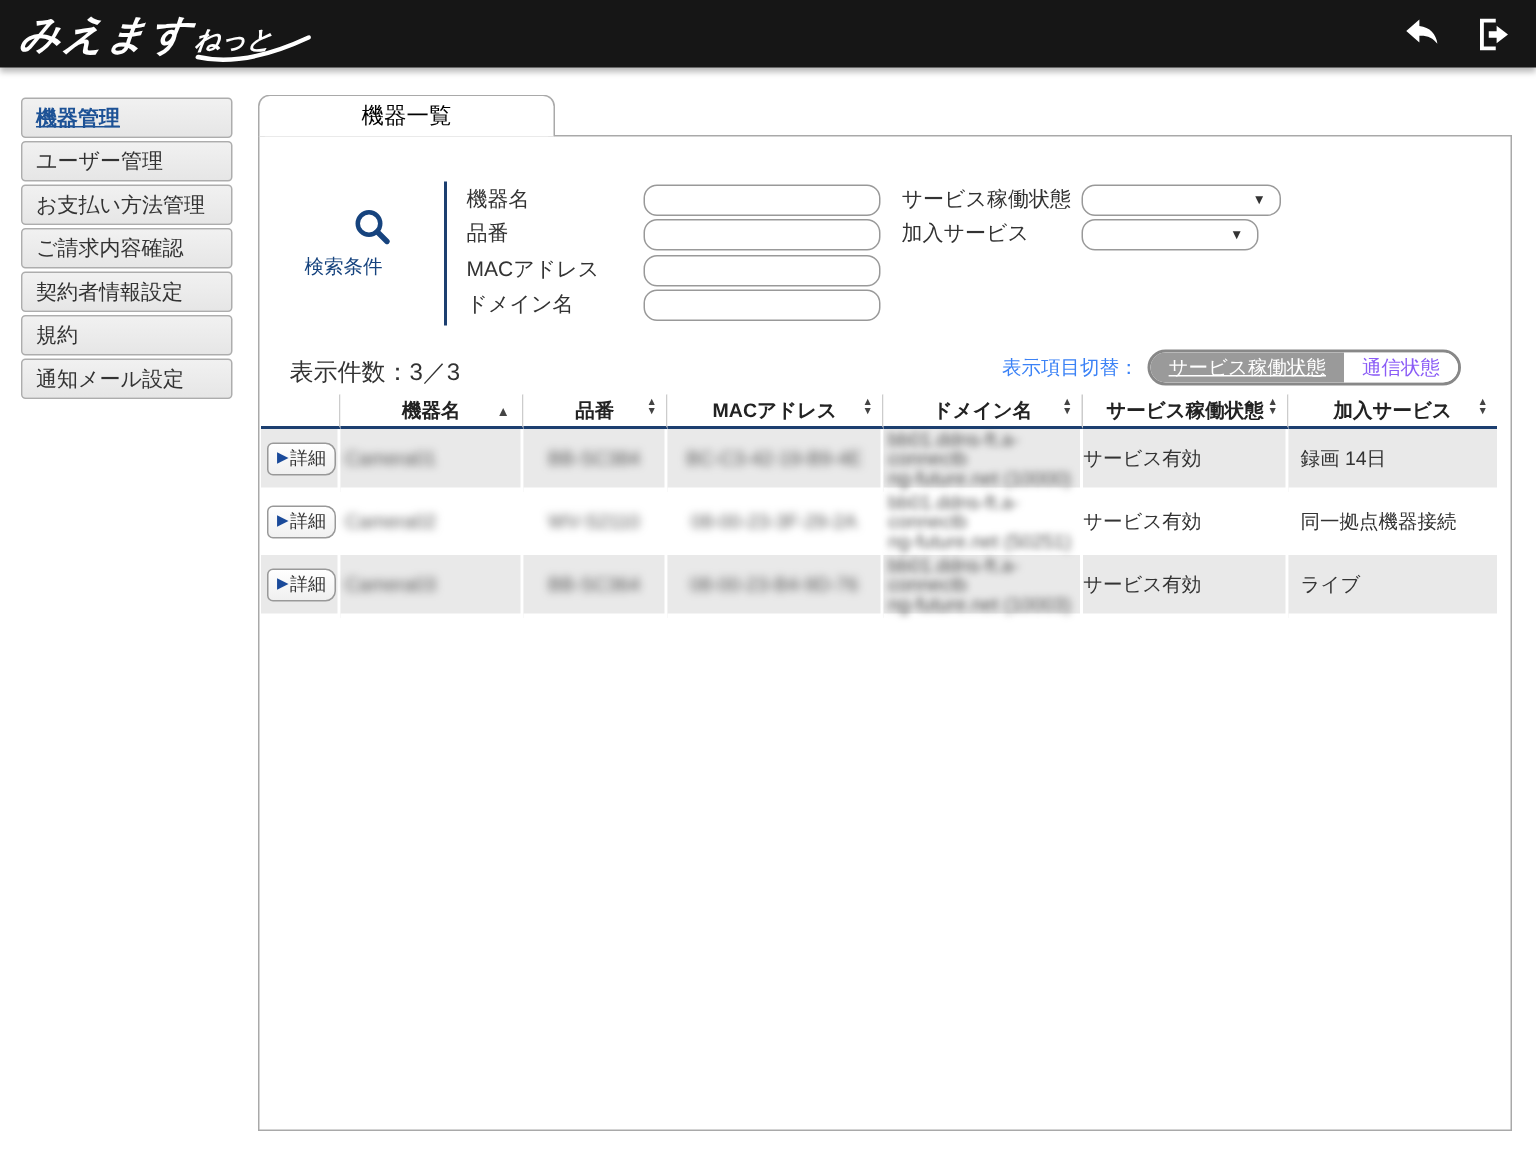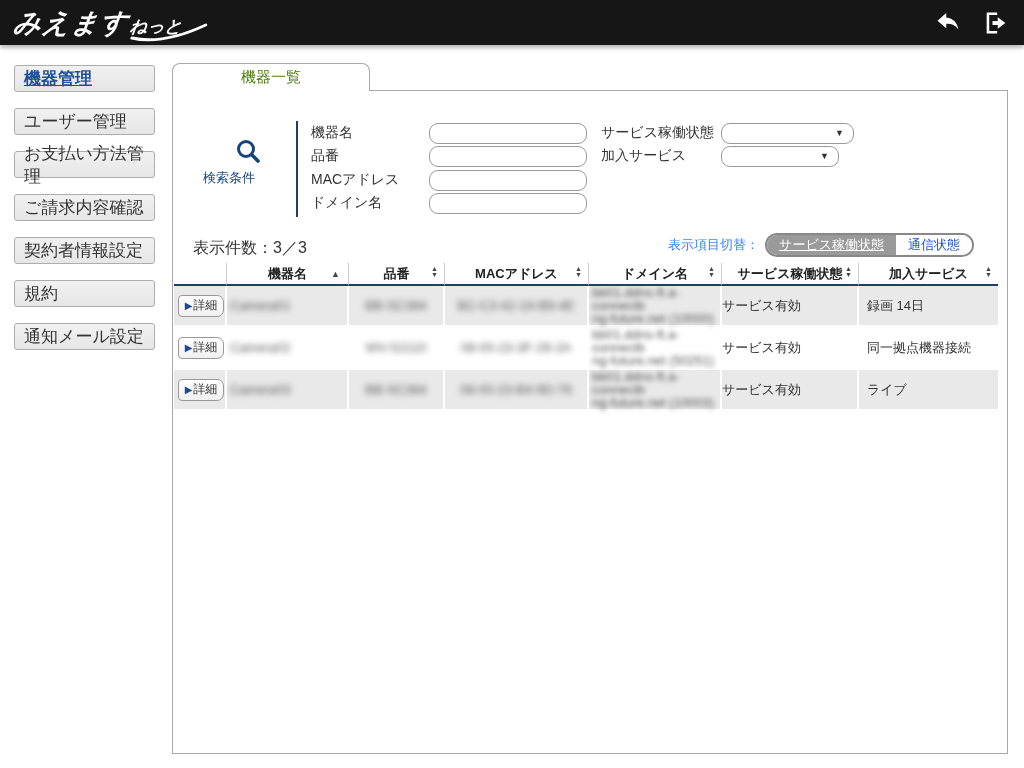--- a/index.html
+++ b/index.html
@@ -9,25 +9,25 @@
   .topbar { position:absolute; left:0; top:0; width:1024px; height:45px; background:#161616; box-shadow:0 3px 4px rgba(0,0,0,.28); z-index:10; }
   .logo { position:absolute; left:14px; top:5px; color:#fff; font-style:italic; font-weight:bold; transform:skewX(-8deg); white-space:nowrap; }
   .logo-main { font-size:27px; letter-spacing:1px; }
   .logo-sub { font-size:17px; margin-left:2px; }
   .logo-swoosh { position:absolute; left:118px; top:18px; }
   .topbar-icons { position:absolute; right:14px; top:9px; display:flex; gap:20px; }
   .topbar-icons .icn { width:28px; height:28px; cursor:pointer; }
 
   
   .sidebar { position:absolute; left:14px; top:65px; width:141px; }
-  .side-btn { width:141px; height:27px; margin-bottom:16px; background:linear-gradient(#f1f1f1,#e6e6e6); border:1px solid #adadad; border-radius:3px; display:flex; align-items:center; padding-left:9px; font-size:17px; color:#333; cursor:pointer; }
+  .side-btn { width:141px; height:27px; margin-bottom:2px; background:linear-gradient(#f1f1f1,#e6e6e6); border:1px solid #adadad; border-radius:3px; display:flex; align-items:center; padding-left:9px; font-size:14px; color:#333; cursor:pointer; }
   .side-btn.active span { color:#1d5296; text-decoration:underline; font-weight:bold; }
 
   
-  .tab { position:absolute; left:172px; top:63px; width:198px; height:28px; background:#fff; border:1px solid #a9a9a9; border-bottom:none; border-radius:8px 8px 0 0; z-index:3; display:flex; align-items:center; justify-content:center; font-size:15px; color:#4d7c0f; cursor:default; }
+  .tab { position:absolute; left:172px; top:63px; width:198px; height:28px; background:#fff; border:1px solid #a9a9a9; border-bottom:none; border-radius:8px 8px 0 0; z-index:3; display:flex; align-items:center; justify-content:center; font-size:15px; color:#000000; cursor:default; }
   .panel { position:absolute; left:172px; top:90px; width:836px; height:664px; background:#fff; border:1px solid #a9a9a9; z-index:2; }
 
   
   .search-head { position:absolute; left:30px; top:46px; width:90px; text-align:left; cursor:pointer; }
   .search-head .mag { display:block; margin:0 auto 2px auto; }
   .search-head .cap { font-size:13px; color:#16437e; }
   .v-divider { position:absolute; left:123px; top:30px; width:2px; height:96px; background:#1c3f70; }
 
   .f-row { position:absolute; left:138px; height:22px; display:flex; align-items:center; }
   .f-label { width:118px; font-size:14px; color:#333; }
@@ -37,21 +37,21 @@
   .sel { position:relative; height:21px; border:1px solid #999; border-radius:9px; background:#fff; cursor:pointer; }
   .sel .arr { position:absolute; right:9px; top:4px; font-size:9px; color:#333; }
 
   .count { position:absolute; left:20px; top:147px; font-size:16px; color:#333; }
 
   .toggle-wrap { position:absolute; top:142px; right:33px; display:flex; align-items:center; gap:6px; }
   .toggle-label { font-size:13px; color:#3b82f6; }
   .pill { display:flex; border:2px solid #888; border-radius:13px; overflow:hidden; height:24px; cursor:pointer; }
   .pill .seg { display:flex; align-items:center; justify-content:center; font-size:13px; padding:0 12px; }
   .pill .seg.on { background:#9a9a9a; color:#fff; text-decoration:underline; }
-  .pill .seg.off { background:#fff; color:#1d4ed8; }
+  .pill .seg.off { background:#fff; color:#8b5cf6; }
 
   
   .tbl { position:absolute; left:1px; top:172px; width:824px; border-collapse:separate; border-spacing:0; table-layout:fixed; }
   .tbl th { position:relative; height:23px; font-size:13px; font-weight:bold; color:#222; text-align:center; border-bottom:2px solid #1c3f70; border-right:1px solid #ccc; background:#fff; cursor:pointer; }
   .tbl th:last-child { border-right:none; }
   .sort-asc { position:absolute; right:8px; top:6px; font-size:9px; color:#444; }
   .sort-both { position:absolute; right:6px; top:3px; display:flex; flex-direction:column; font-size:7px; line-height:6px; color:#444; }
   .tbl td { height:38px; font-size:13px; color:#333; border-bottom:3px solid #fff; border-right:2px solid #fff; vertical-align:middle; }
   .tbl td:last-child { border-right:none; }
   tr.gray td { background:#e9e9e9; }

